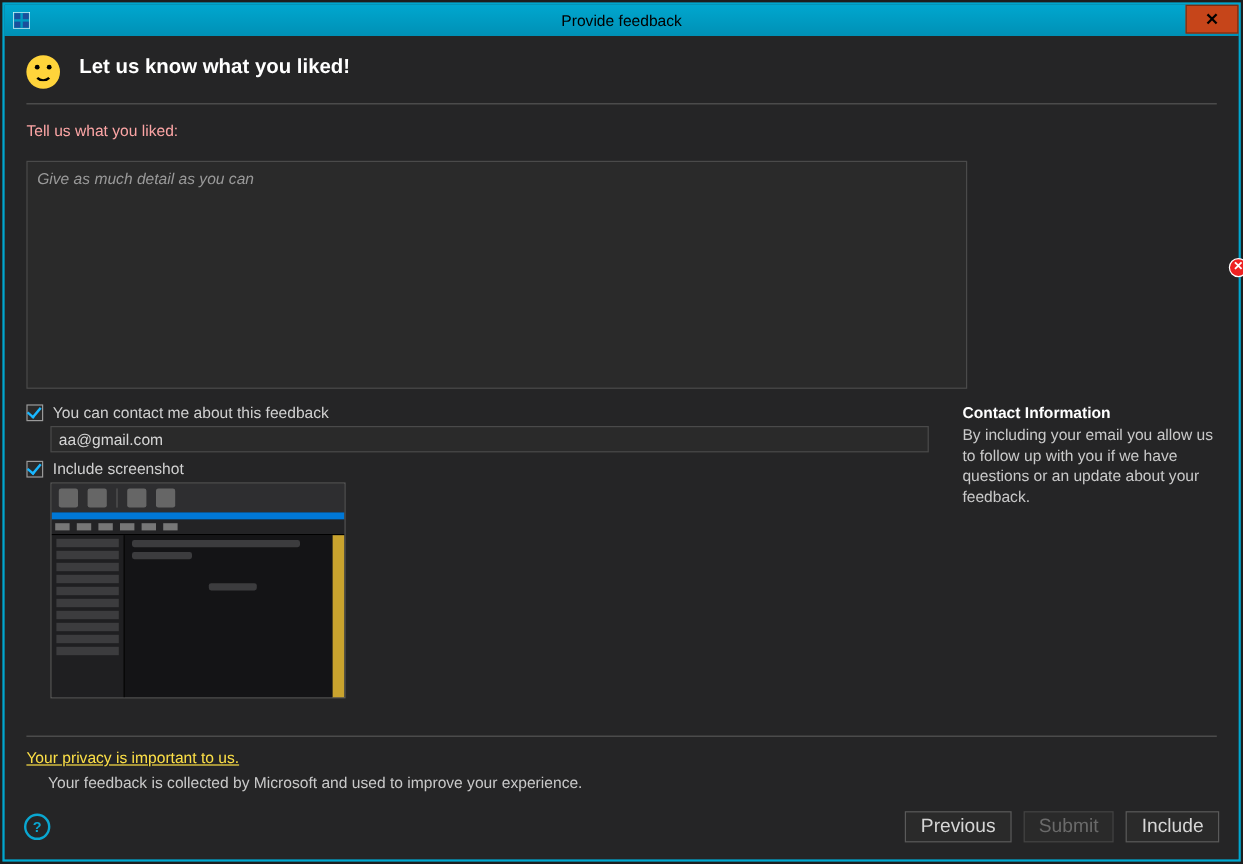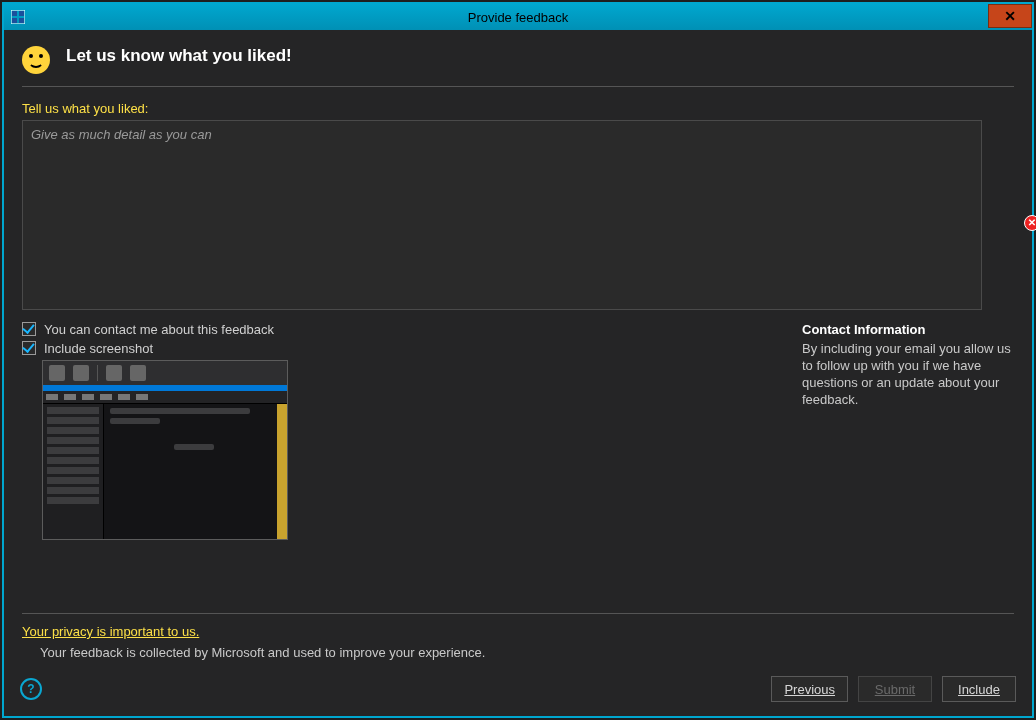--- a/index.html
+++ b/index.html
@@ -70,43 +70,43 @@
     margin:0;color:#fff;font-size:17px;font-weight:600;
   }
   .hr{border-top:1px solid #555;margin:0 18px;}
 
   .body{
     flex:1;display:flex;flex-direction:column;
     padding:14px 18px 0 18px;
     position:relative;
     min-height:0;
   }
-  .label{color:#fde047;margin-bottom:4px;}
+  .label{color:#fca5a5;margin-bottom:18px;}
   textarea.feedback{
-    width:960px;height:190px;resize:none;
+    width:784px;height:190px;resize:none;
     background:#2a2a2a;border:1px solid #4a4a4a;
     color:#d6d6d6;padding:6px 8px;font-family:inherit;font-size:13px;
     box-sizing:border-box;
     font-style:italic;
   }
   textarea.feedback::placeholder{color:#9a9a9a;font-style:italic;}
   .error-badge{
     position:absolute;width:14px;height:14px;border-radius:50%;
     background:#e22;border:1px solid #fff;
     color:#fff;font-size:10px;line-height:14px;text-align:center;
     font-weight:bold;
     right:-8px;top:128px;
   }
 
   .under-text{
     display:flex;gap:28px;margin-top:12px;
   }
   .left-col{flex:0 0 752px;}
   .right-col{flex:1;}
-  .check-row{display:flex;align-items:flex-start;gap:8px;margin-bottom:4px;}
+  .check-row{display:flex;align-items:center;gap:8px;margin-bottom:4px;}
   input[type=checkbox]{
     appearance:none;width:14px;height:14px;border:1px solid #9a9a9a;background:#2a2a2a;
     position:relative;cursor:pointer;margin:0;
   }
   input[type=checkbox]:checked::after{
     content:"";position:absolute;left:2px;top:-1px;width:5px;height:9px;
     border:solid #19b7ff;border-width:0 2px 2px 0;transform:rotate(40deg);
   }
   input.email{
     width:732px;height:22px;background:#2a2a2a;border:1px solid #4a4a4a;
@@ -147,21 +147,21 @@
     padding:10px 16px 14px 16px;
   }
   .help-icon{
     width:18px;height:18px;border-radius:50%;border:2px solid #0aa7d1;
     color:#0aa7d1;font-size:12px;font-weight:bold;display:flex;align-items:center;justify-content:center;
     cursor:pointer;
   }
   .spacer{flex:1;}
   button.btn{
     min-width:74px;height:26px;background:#2a2a2a;border:1px solid #5a5a5a;color:#d6d6d6;
-    font-family:inherit;font-size:13px;cursor:pointer;padding:0 12px;text-decoration:underline;
+    font-family:inherit;font-size:16px;cursor:pointer;padding:0 12px;
   }
   button.btn:disabled{color:#6a6a6a;border-color:#444;cursor:default;}
 </style>
 </head>
 <body>
 
 <div class="window">
 
   <div class="titlebar">
     <span class="app-icon">
@@ -193,20 +193,21 @@
       <div class="label">Tell us what you liked:</div>
       <textarea class="feedback" placeholder="Give as much detail as you can" style=""></textarea>
       <div class="error-badge">✕</div>
 
       <div class="under-text">
         <div class="left-col">
           <div class="check-row">
             <input type="checkbox" checked="" style="">
             <span>You can contact me about this feedback</span>
           </div>
+          <input class="email" type="text" value="aa@gmail.com" style="">
           <div class="check-row">
             <input type="checkbox" checked="" style="">
             <span>Include screenshot</span>
           </div>
           <div class="thumb-wrap">
             <div class="thumb">
               <div class="toolbar">
                   <span></span>
                   <span></span>
                   <span></span>

